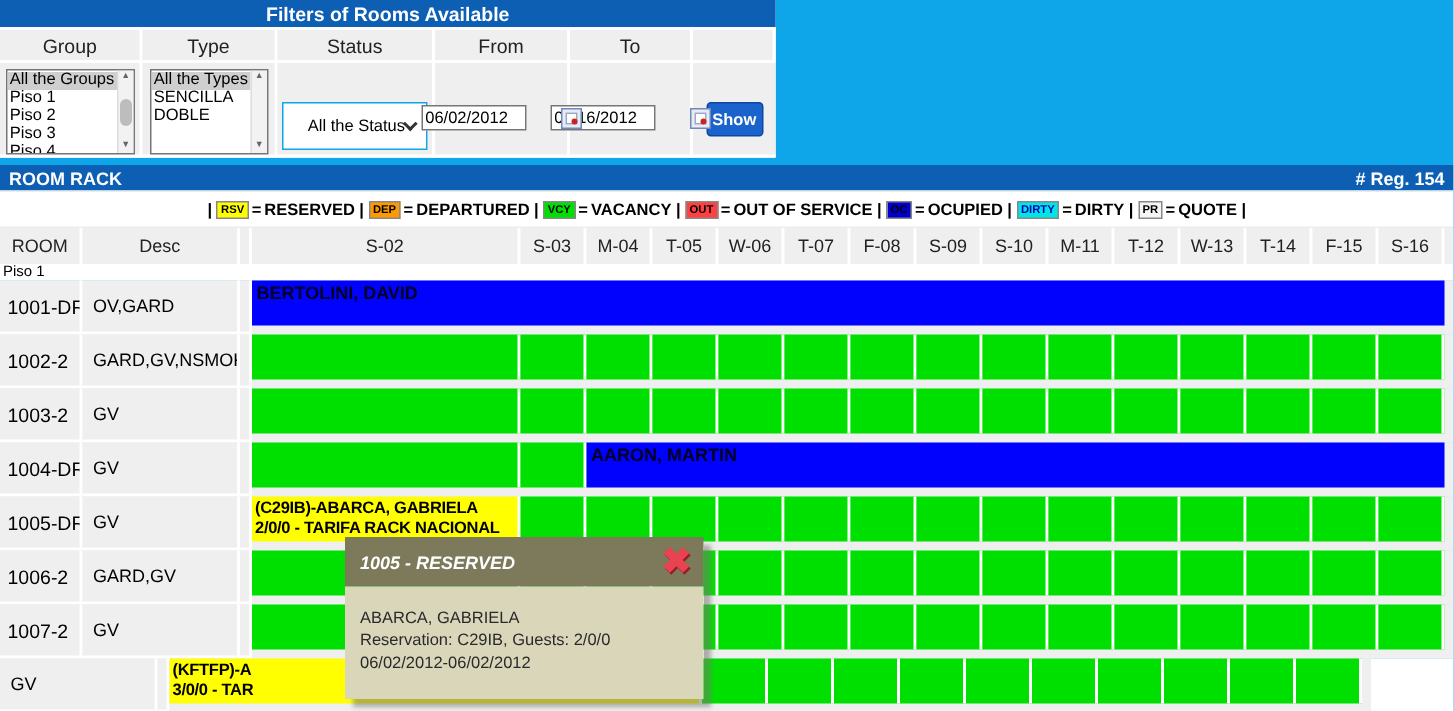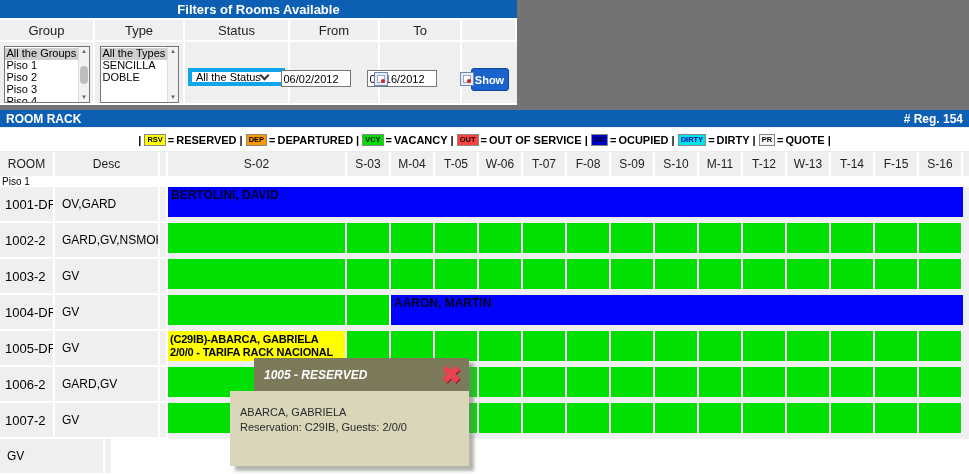--- a/index.html
+++ b/index.html
@@ -1,19 +1,19 @@
 <!DOCTYPE html>
 <html><head>
 <meta charset="utf-8">
 <style>
   * { margin:0; padding:0; box-sizing:border-box; }
   html,body { background:#fff; }
   #page {
     position:relative; width:969px; height:474px; overflow:hidden;
-    font-family:"Liberation Sans", sans-serif; background:#737373; color:#000;
+    font-family:"Liberation Sans", sans-serif; background:#0ea5e9; color:#000;
   }
 
   
   .filter-panel { width:517px; background:#efefef; }
   .fp-title {
     height:18px; background:#0d5fb3; color:#fff; font-size:13px; font-weight:bold;
     display:flex; align-items:center; justify-content:center;
   }
   .fp-head { display:flex; height:22px; background:#fff; }
   .fp-head .fh {
@@ -34,22 +34,22 @@
   }
   .listbox .opts { flex:1; padding-top:1px; }
   .listbox .opt { font-size:11px; line-height:11px; padding:0 2px 1px 2px; white-space:nowrap; overflow:hidden; }
   .listbox .opt.sel { background:#cfcfcf; }
   .sbar { width:12px; background:#f2f2f2; border-left:1px solid #ddd; display:flex; flex-direction:column; align-items:center; justify-content:space-between; padding:1px 0; }
   .sarr { font-size:6px; color:#666; line-height:7px; }
   .sthumb { width:8px; height:18px; background:#bdbdbd; border-radius:4px; }
   .sthumb.none { background:transparent; }
 
   .fake-select {
-    margin-top:26px; width:97px; height:18px; background:#fff; border:4px solid #0ea5e9;
-    font-size:11px; display:flex; align-items:center; justify-content:flex-start; padding-left:4px;
+    margin-top:26px; width:97px; height:32px; background:#fff; border:1px solid #0ea5e9;
+    font-size:11px; display:flex; align-items:center; justify-content:flex-end; padding-left:4px;
   }
   .chev { width:7px; height:7px; border-right:2px solid #333; border-bottom:2px solid #333;
           transform:rotate(45deg); margin:-4px 7px 0 0; }
 
   .daterow { margin-top:28px; display:flex; align-items:center;gap:20px; }
   .datein { width:70px; height:17px; border:1px solid #767676; font-size:11px; padding:0 2px;
             font-family:"Liberation Sans", sans-serif; background:#fff; }
   .calbtn { width:14px; height:14px; border:1px solid #7188b8; background:#e8ecf5; position:relative;
             display:inline-block; margin-left:3px; cursor:pointer; }
   .calbtn::before { content:""; position:absolute; left:2px; top:2px; right:2px; bottom:2px;
@@ -111,21 +111,21 @@
           letter-spacing:-0.2px; }
   .rsvc.w1 { width:179px; }
   .rsvc.w5 { width:355px; }
 
   
   .tooltip {
     position:absolute; left:230px; top:358px; width:239px; z-index:10;
     box-shadow:5px 5px 3px rgba(120,120,110,0.55);
   }
   .tt-head { height:33px; background:#7c7a5a; color:#fff; font-size:12px; font-weight:bold; font-style:italic;
-             display:flex; align-items:center; justify-content:space-between; padding:0 8px 0 10px;margin-left:24px; }
+             display:flex; align-items:center; justify-content:space-between; padding:0 8px 0 10px; }
   .tt-close { font-size:24px; line-height:24px; color:#e84350; font-style:normal; font-weight:bold;
               text-shadow:1px 1px 0 #9b1b28; cursor:pointer; }
   .tt-body { background:#d9d6ba; padding:14px 10px 10px 10px; min-height:75px; }
   .tt-body .ln { font-size:11px; line-height:15px; color:#2a2a2a; white-space:nowrap; }
 </style>
 </head>
 <body>
 
 <div id="page">
 
@@ -389,26 +389,43 @@
         <i class="vc"></i>
         <i class="vc"></i>
         <i class="vc"></i>
         <i class="vc"></i>
     </div>
   </div>
 
   <div class="rrow">
     <div class="c desc">GV</div>
     <div class="c sp"></div>
+    <div class="tl">
+      <div class="rsvc w5">
+        <div>(KFTFP)-A</div>
+        <div>3/0/0 - TAR</div>
+      </div>
+        <i class="vc"></i>
+        <i class="vc"></i>
+        <i class="vc"></i>
+        <i class="vc"></i>
+        <i class="vc"></i>
+        <i class="vc"></i>
+        <i class="vc"></i>
+        <i class="vc"></i>
+        <i class="vc"></i>
+        <i class="vc"></i>
+    </div>
   </div>
 
   <div class="tooltip">
     <div class="tt-head">
       <span>1005 - RESERVED</span>
       <span class="tt-close">✖</span>
     </div>
     <div class="tt-body">
       <div class="ln">ABARCA, GABRIELA</div>
       <div class="ln">Reservation: C29IB, Guests: 2/0/0</div>
+      <div class="ln">06/02/2012-06/02/2012</div>
     </div>
   </div>
 
 </div>
 
 </body></html>

